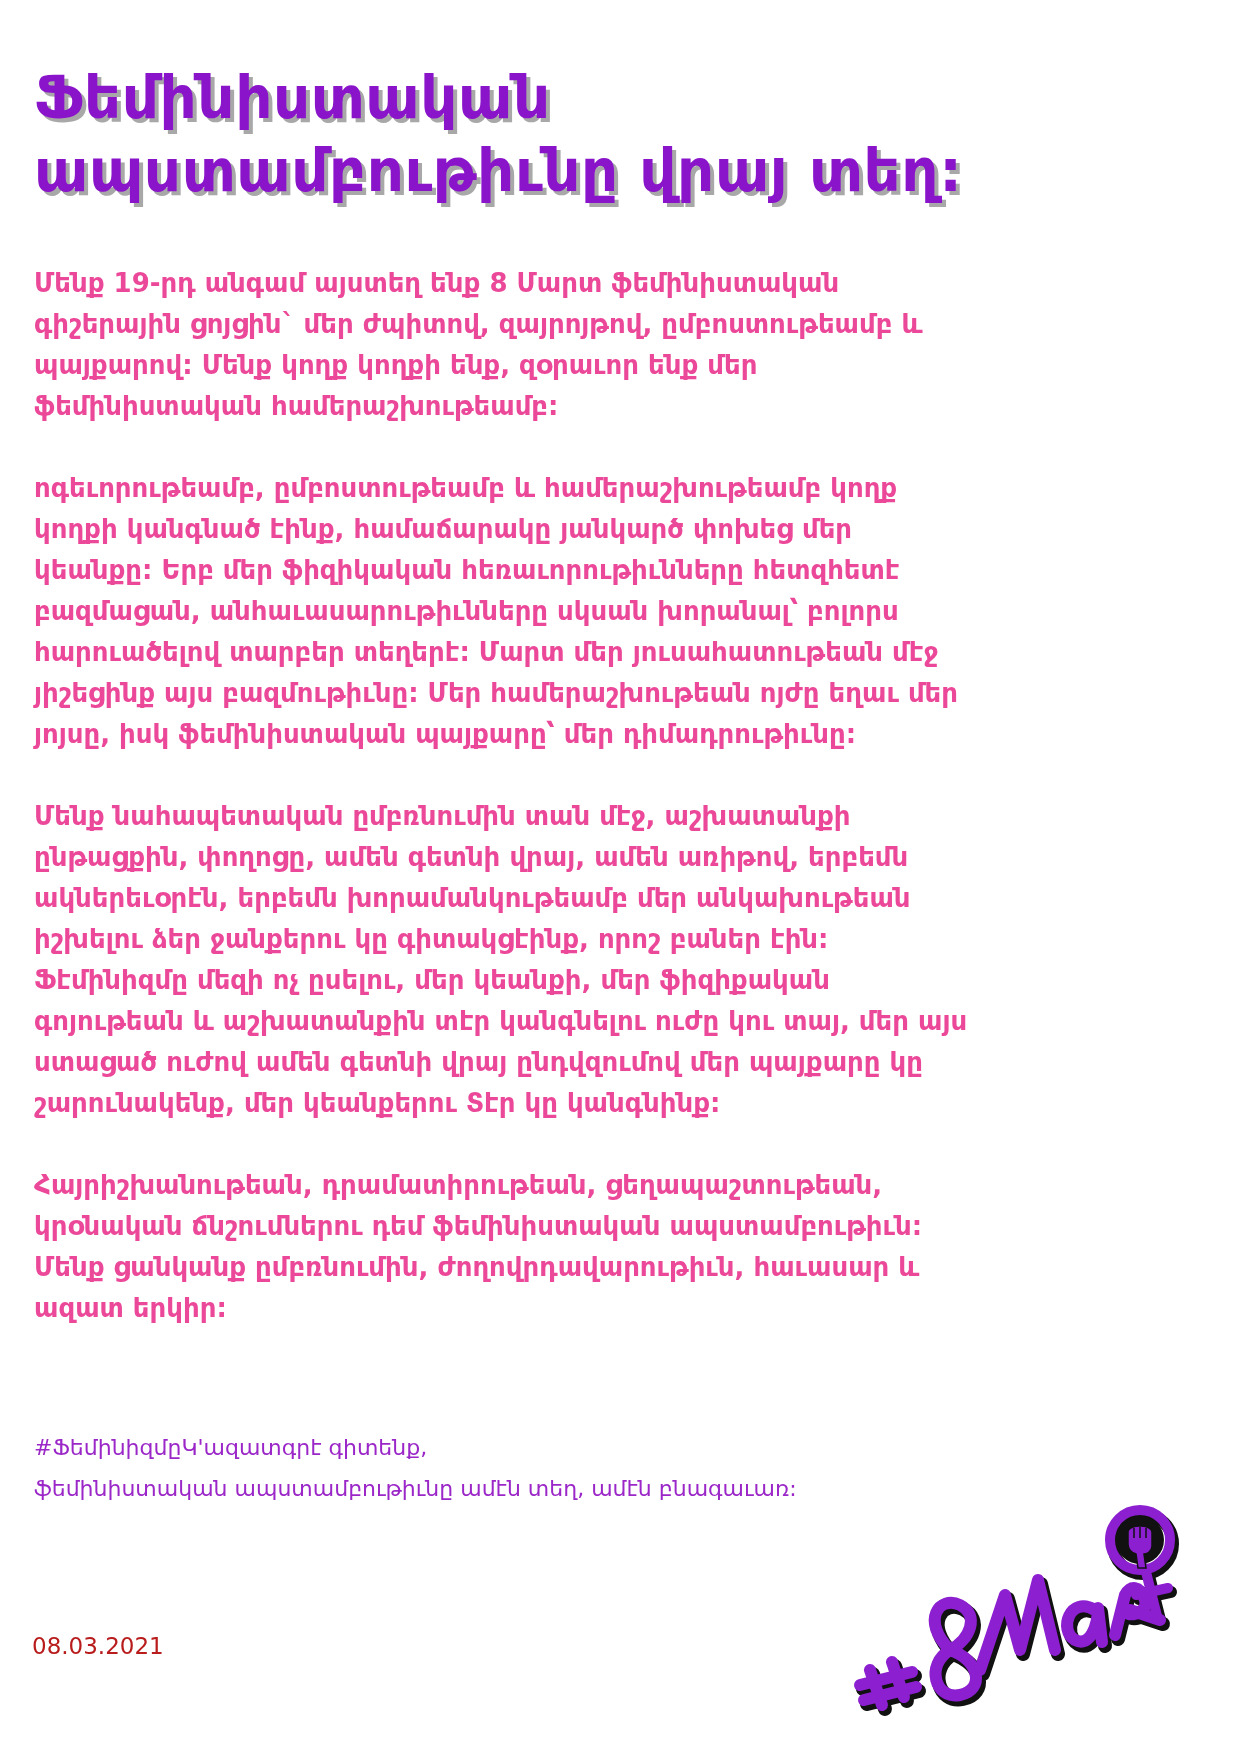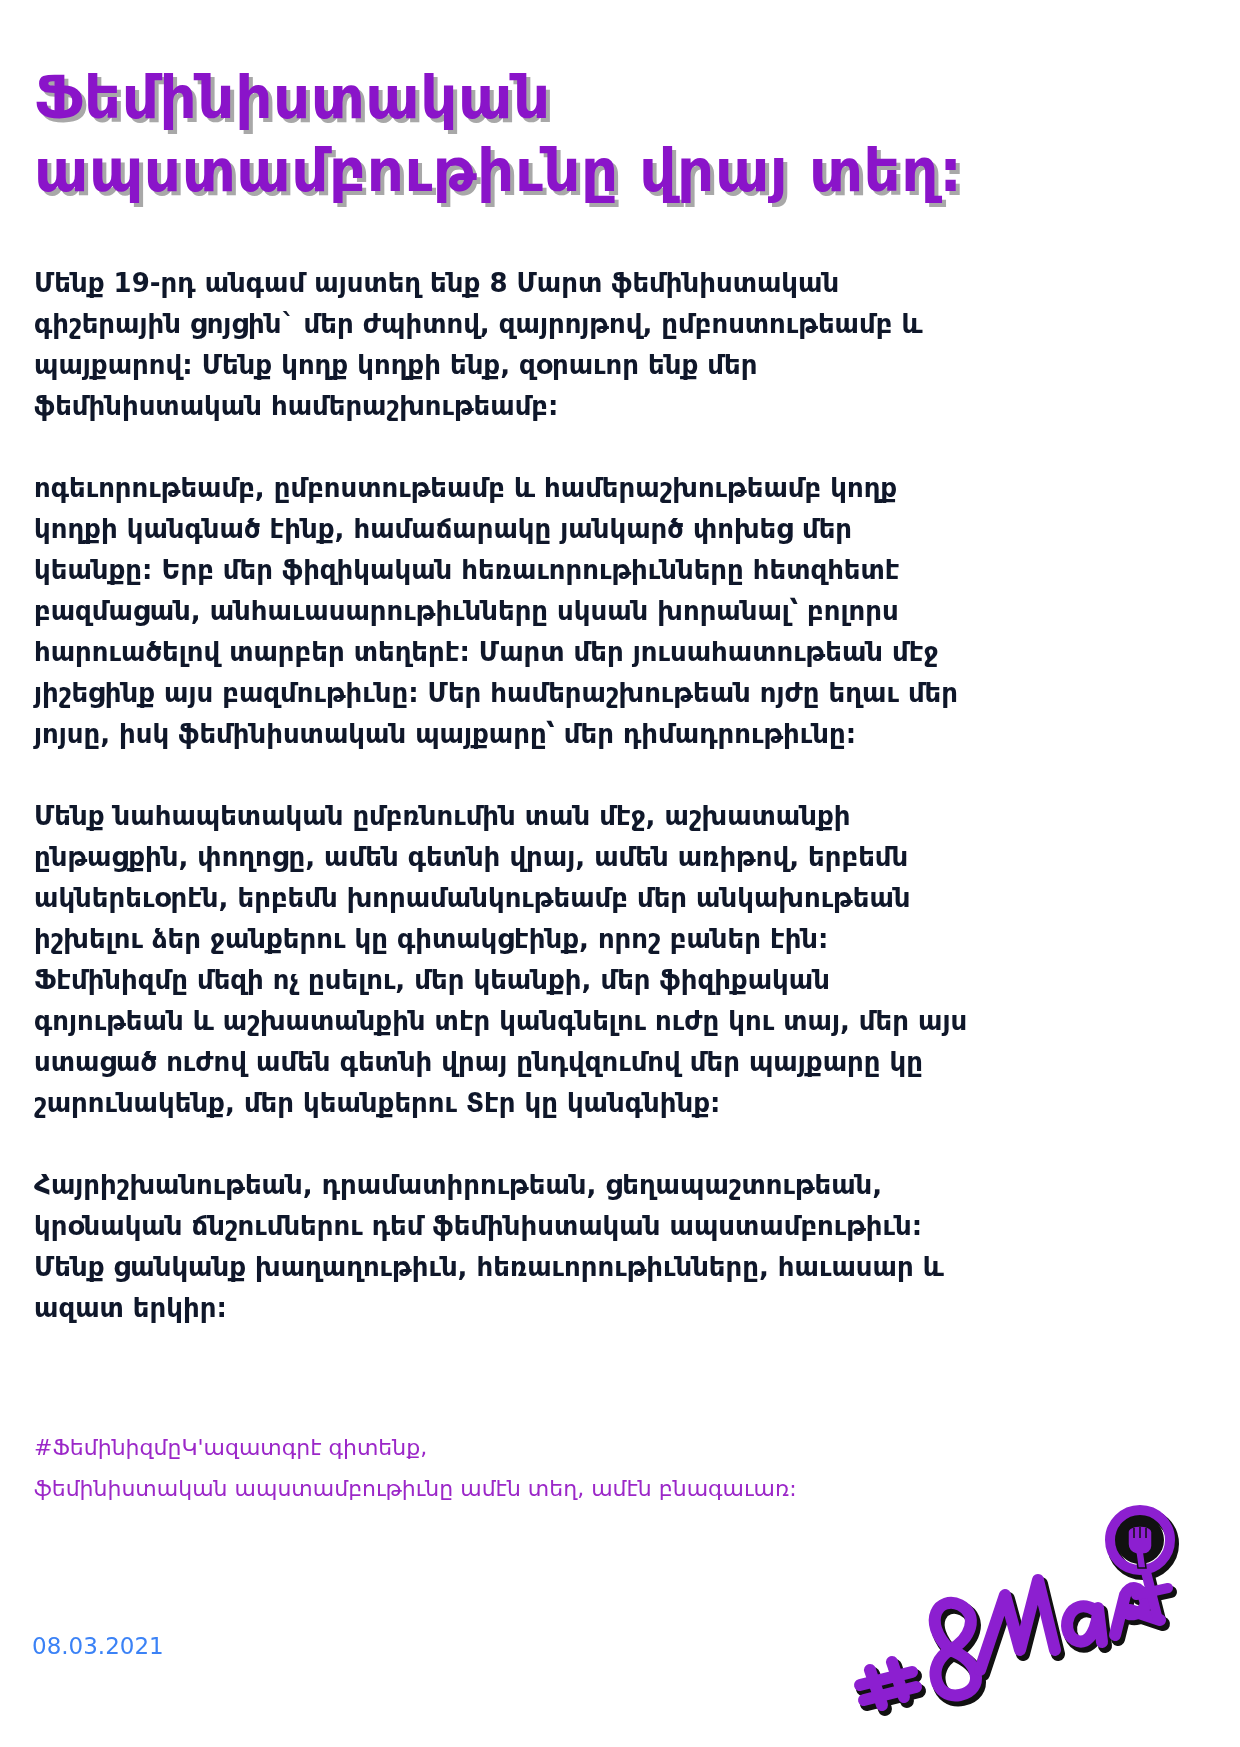--- a/index.html
+++ b/index.html
@@ -37,21 +37,21 @@
     }
     .body-text {
       position: absolute;
       left: 34px;
       top: 263px;
       width: 1150px;
       font-family: "DejaVu Sans", sans-serif;
       font-weight: bold;
       font-size: 26px;
       line-height: 41px;
-      color: #0f172a;
+      color: #ec4899;
     }
     .body-text p {
       margin: 0 0 41px 0;
     }
     .body-text p .line {
       display: block;
       white-space: nowrap;
     }
     .hashtags {
       position: absolute;
@@ -67,21 +67,21 @@
     .hashtags .line {
       display: block;
       white-space: nowrap;
     }
     .date {
       position: absolute;
       left: 32px;
       top: 1633px;
       font-family: "DejaVu Sans", sans-serif;
       font-size: 23px;
-      color: #3b82f6;
+      color: #b91c1c;
     }
     .logo {
       position: absolute;
       left: 840px;
       top: 1500px;
       width: 340px;
       height: 240px;
     }
   </style>
 </head>
@@ -116,21 +116,21 @@
       <span class="line">ակներեւօրէն, երբեմն խորամանկութեամբ մեր անկախութեան</span>
       <span class="line">իշխելու ձեր ջանքերու կը գիտակցէինք,  որոշ բաներ էին:</span>
       <span class="line">Ֆէմինիզմը մեզի ոչ ըսելու, մեր կեանքի, մեր ֆիզիքական</span>
       <span class="line">գոյութեան և աշխատանքին տէր կանգնելու ուժը կու տայ, մեր այս</span>
       <span class="line">ստացած ուժով ամեն գետնի վրայ ընդվզումով մեր պայքարը կը</span>
       <span class="line">շարունակենք, մեր կեանքերու Տէր կը կանգնինք:</span>
     </p>
     <p>
       <span class="line">Հայրիշխանութեան, դրամատիրութեան, ցեղապաշտութեան,</span>
       <span class="line">կրօնական ճնշումներու դեմ ֆեմինիստական ապստամբութիւն:</span>
-      <span class="line">Մենք ցանկանք խաղաղութիւն, հեռաւորութիւնները, հաւասար և</span>
+      <span class="line">Մենք ցանկանք ըմբռնումին, ժողովրդավարութիւն, հաւասար և</span>
       <span class="line">ազատ երկիր:</span>
     </p>
   </div>
 
   <div class="hashtags">
     <span class="line">#ՖեմինիզմըԿ'ազատգրէ գիտենք,</span>
     <span class="line">ֆեմինիստական ապստամբութիւնը ամէն տեղ, ամէն բնագաւառ:</span>
   </div>
 
   <div class="date">08.03.2021</div>

